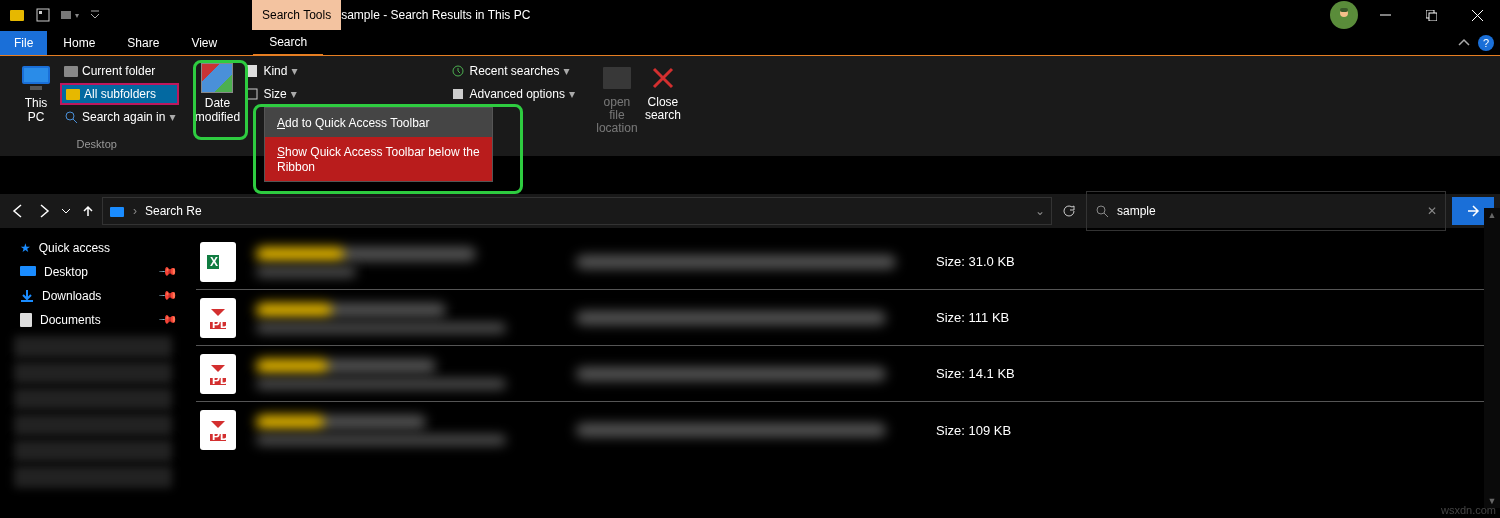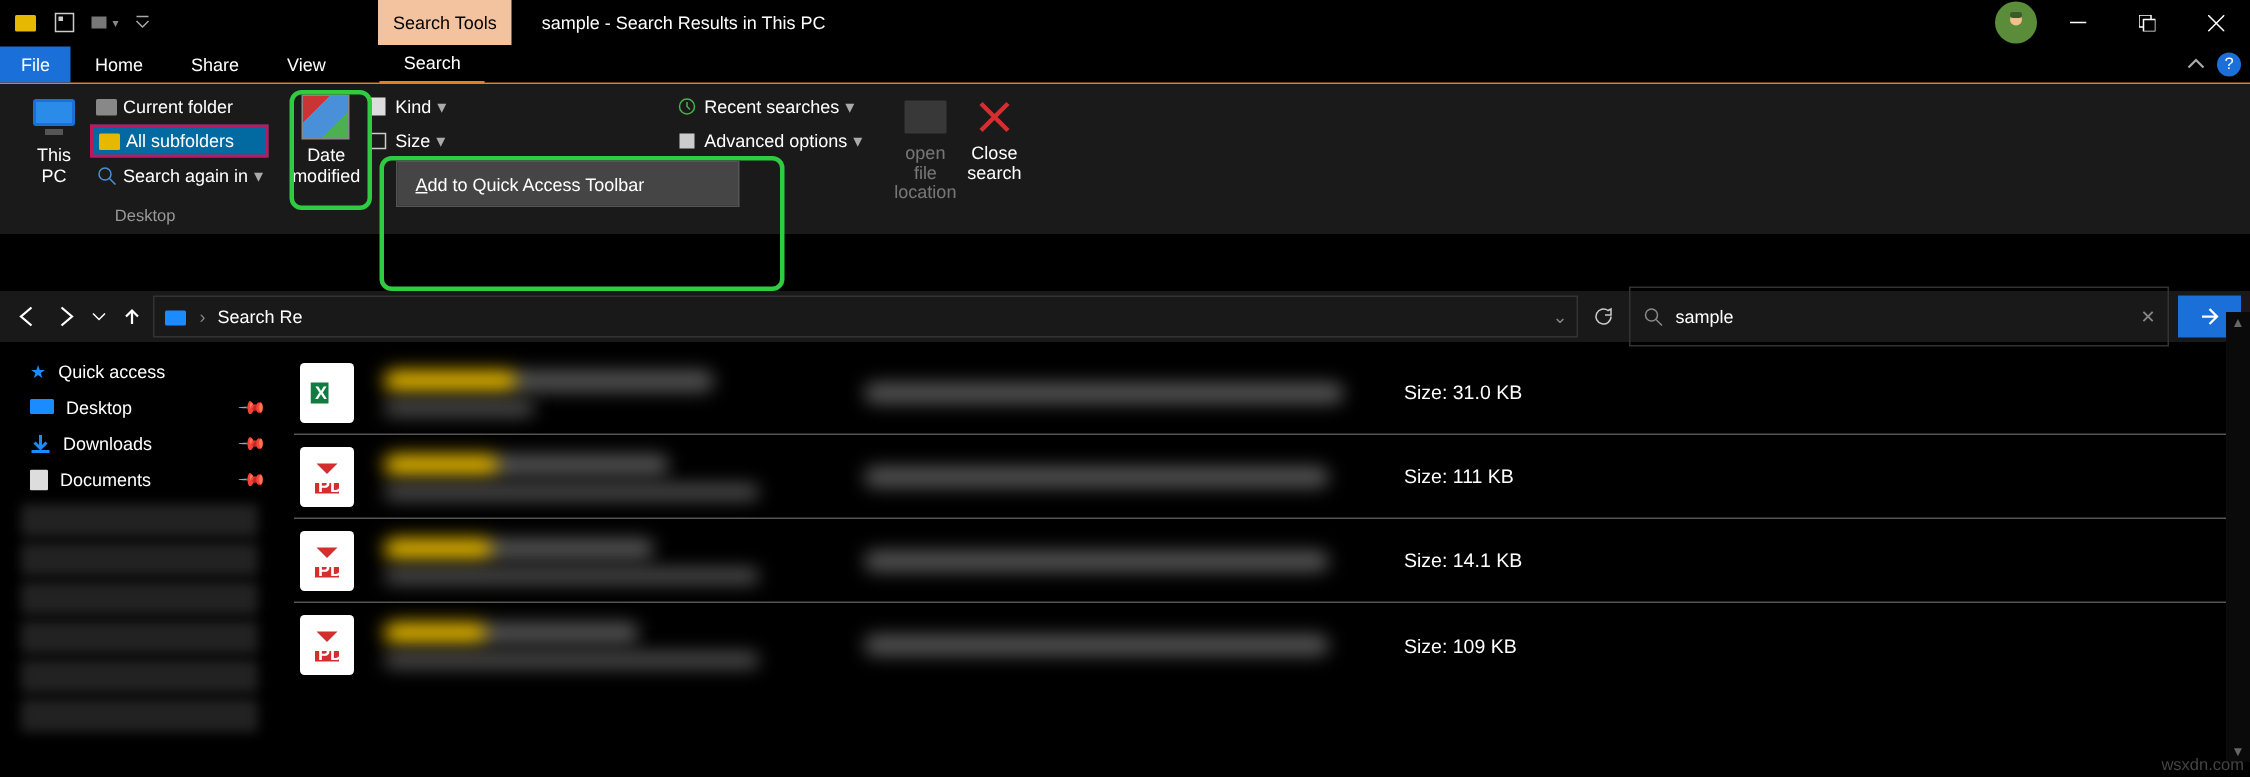--- a/index.html
+++ b/index.html
@@ -1,21 +1,21 @@
 <!DOCTYPE html>
 <html><head>
 <meta charset="utf-8">
 <style>
 *{margin:0;padding:0;box-sizing:border-box;font-family:"Segoe UI",Arial,sans-serif;font-size:12px;-webkit-font-smoothing:antialiased}
 body{background:#000;width:1500px;height:518px;overflow:hidden;color:#fff;position:relative}
 .titlebar{height:30px;background:#000;display:flex;align-items:center}
 .qat{display:flex;align-items:center;gap:4px;padding:0 6px}
 .qat-icon{width:22px;height:22px;display:flex;align-items:center;justify-content:center}
 .title-tab{background:#f3c3a0;color:#000;height:30px;display:flex;align-items:center;padding:0 10px;margin-left:140px}
-.title-text{color:#fff;margin-left:20px}
+.title-text{color:#fff;margin-left:0}
 .winctrl{margin-left:auto;display:flex;align-items:center}
 .win-btn{width:46px;height:30px;display:flex;align-items:center;justify-content:center;color:#fff;font-size:11px}
 .avatar{width:28px;height:28px;border-radius:50%;background:#5a8c3a;margin-right:4px;display:flex;align-items:center;justify-content:center}
 .menubar{height:26px;background:#000;display:flex;align-items:center;border-bottom:1px solid #e67e22}
 .menu-file{background:#1a6fd8;color:#fff;height:24px;display:flex;align-items:center;padding:0 14px}
 .menu-item{color:#fff;padding:0 16px;height:26px;display:flex;align-items:center}
 .menu-item.active{border-bottom:2px solid #e67e22}
 .help-chev{margin-left:auto;display:flex;gap:8px;padding-right:6px;align-items:center}
 .help-circle{width:16px;height:16px;border-radius:50%;background:#1a6fd8;color:#fff;display:flex;align-items:center;justify-content:center;font-size:11px}
 .ribbon{height:100px;background:#1a1a1a;display:flex;padding:4px 8px;gap:4px}
@@ -230,20 +230,21 @@
             </svg>
           </div>
         <span style="line-height:1.1">Close search</span>
       </div>
     </div>
   </div>
 </div>
 
 <div class="ctx">
   <div class="ctx-item"><span class="u">A</span><span>dd to Quick Access Toolbar</span></div>
+  <div class="ctx-item"><span class="u">S</span><span>how Quick Access Toolbar below the Ribbon</span></div>
 </div>
 
 <div class="hl hl1"></div>
 <div class="hl hl2"></div>
 
 <div class="nav" style="margin-top:38px">
   <div class="nav-btn">
       <svg width="16" height="16">
         <path d="M11 2L4 8l7 6" stroke="#fff" fill="none" stroke-width="1.5"></path>
       </svg>

